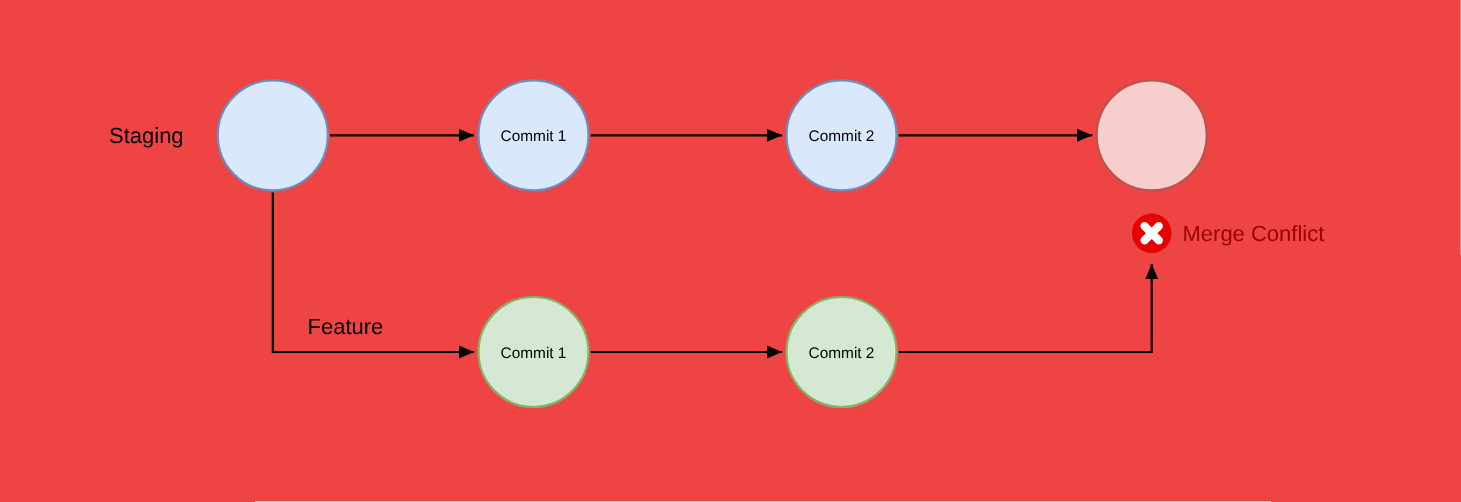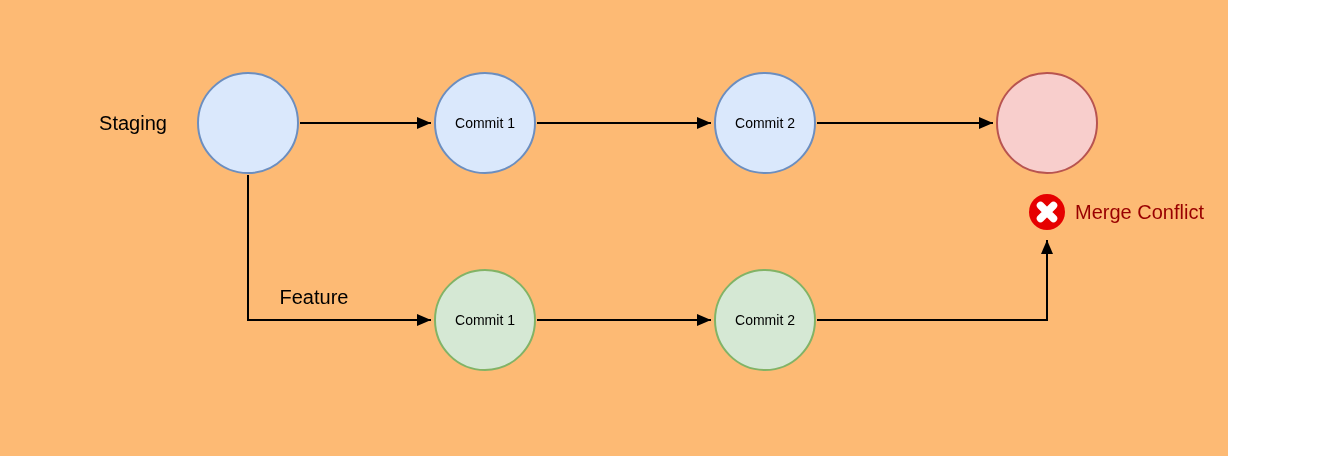--- a/index.html
+++ b/index.html
@@ -3,23 +3,23 @@
 <meta charset="utf-8">
 <style>
   html, body {
     margin: 0;
     padding: 0;
     background: #ffffff;
     font-family: "Liberation Sans", sans-serif;
   }
   .canvas {
     position: relative;
-    width: 1228px;
+    width: 1328px;
     height: 456px;
-    background: #fdba74;
+    background: #ef4444;
     overflow: hidden;
   }
   svg { display: block; }
   text.branch-label {
     font-family: "Liberation Sans", sans-serif;
     font-size: 20px;
     fill: #000000;
   }
   text.commit-label {
     font-family: "Liberation Sans", sans-serif;

